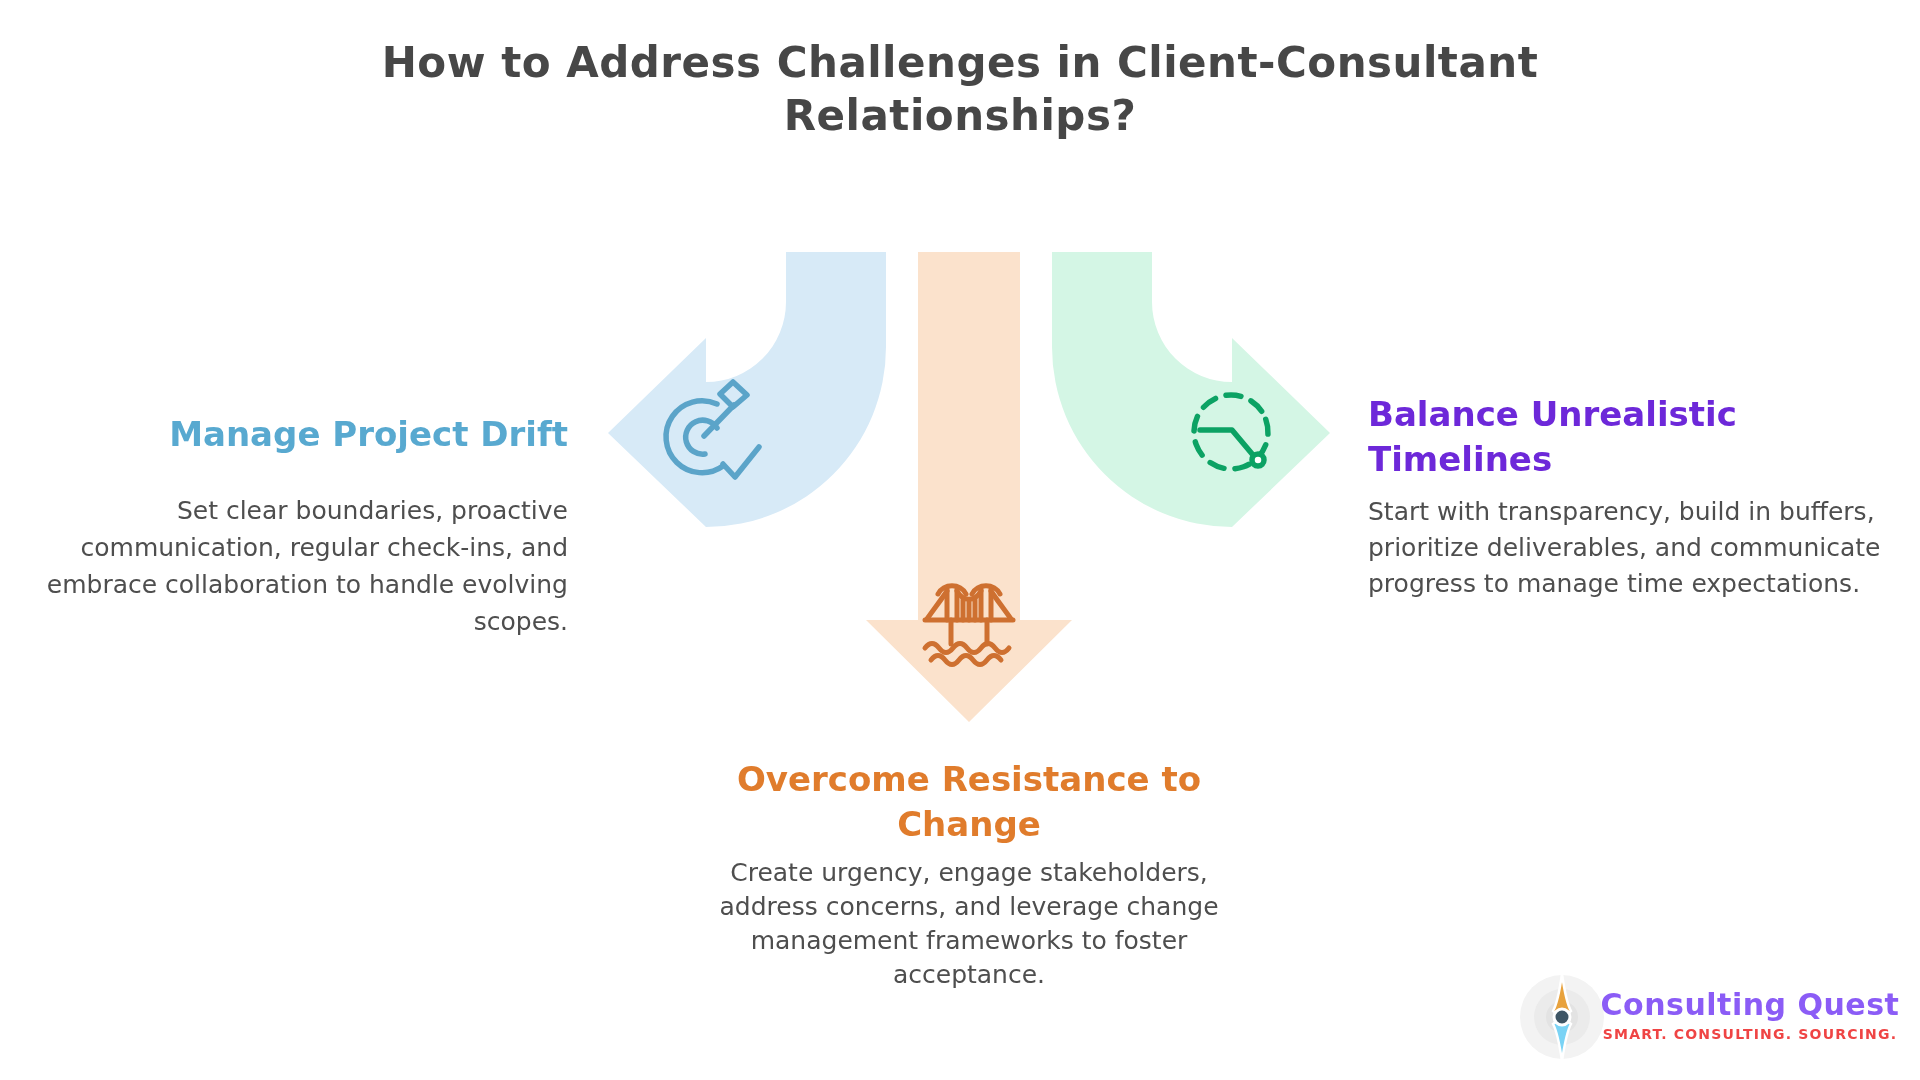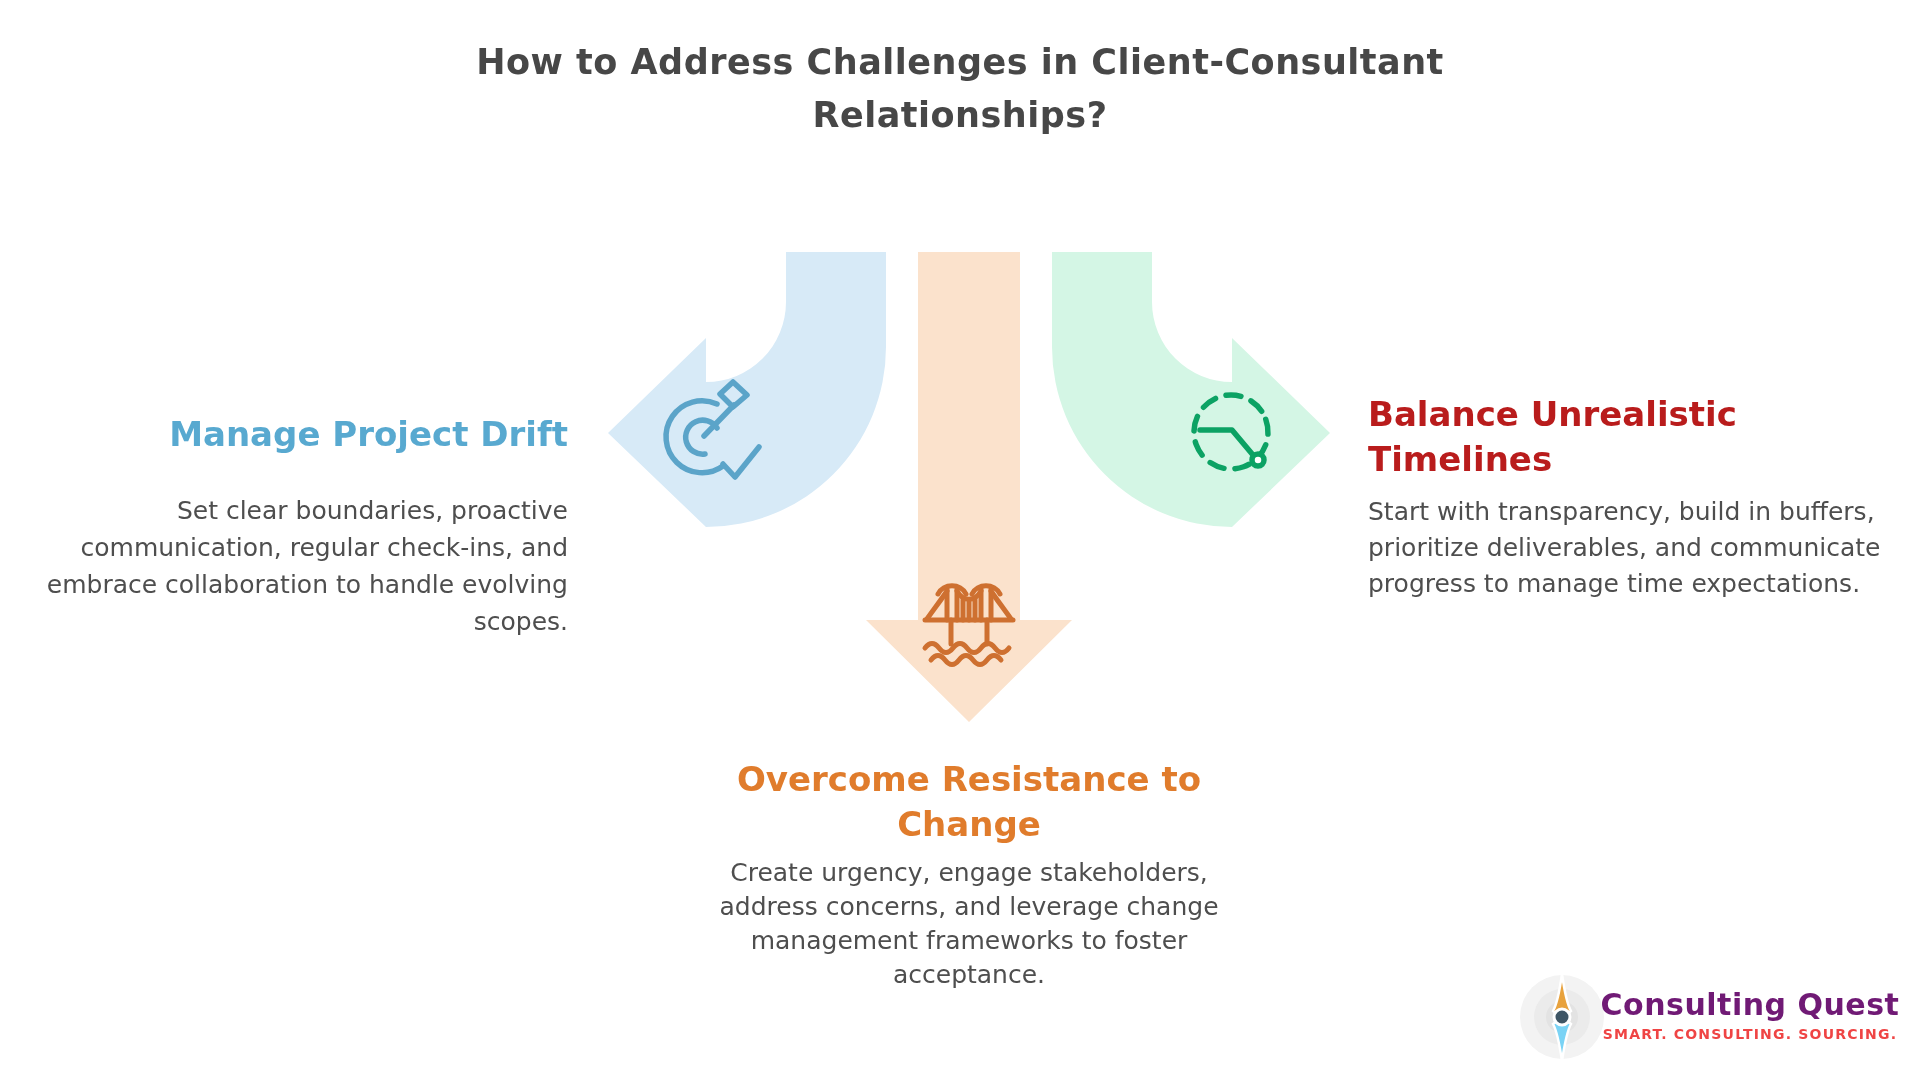--- a/index.html
+++ b/index.html
@@ -3,21 +3,21 @@
 <meta charset="utf-8">
 <style>
   html,body{margin:0;padding:0;background:#ffffff;}
   #canvas{
     position:relative;width:1920px;height:1080px;overflow:hidden;background:#ffffff;
     font-family:"DejaVu Sans","Liberation Sans",sans-serif;
   }
   .abs{position:absolute;}
   #main-title{
     top:36px;left:0;width:1920px;text-align:center;
-    font-size:35px;font-weight:bold;line-height:53px;white-space:pre-line;
+    font-size:42px;font-weight:bold;line-height:53px;white-space:pre-line;
     letter-spacing:0.5px;
   }
   .section-title{font-weight:bold;font-size:34px;line-height:45px;white-space:pre-line;}
   .section-body{font-size:25px;line-height:37px;white-space:pre-line;}
   #left-title{top:412px;right:1352px;width:620px;text-align:right;}
   #left-body{top:492px;right:1352px;width:620px;text-align:right;}
   #right-title{top:392px;left:1368px;width:480px;text-align:left;}
   #right-body{top:494px;left:1368px;width:560px;text-align:left;line-height:36px;}
   #center-title{top:757px;left:669px;width:600px;text-align:center;}
   #center-body{top:856px;left:709px;width:520px;text-align:center;line-height:34px;}
@@ -85,30 +85,30 @@
       <circle cx="1562" cy="1017" r="8" stroke="#ffffff" stroke-width="3" fill="#3f5665"></circle>
     </g>
   </svg>
 
   <div class="abs section-title" id="left-title" style="color: rgb(88, 169, 208);">Manage Project Drift</div>
   <div class="abs section-body" id="left-body" style="color: rgb(78, 78, 78);">Set clear boundaries, proactive
 communication, regular check-ins, and
 embrace collaboration to handle evolving
 scopes.</div>
 
-  <div class="abs section-title" id="right-title" style="color: #b91c1c;">Balance Unrealistic
+  <div class="abs section-title" id="right-title" style="color: #6d28d9;">Balance Unrealistic
 Timelines</div>
   <div class="abs section-body" id="right-body" style="color: rgb(78, 78, 78);">Start with transparency, build in buffers,
 prioritize deliverables, and communicate
 progress to manage time expectations.</div>
 
   <div class="abs section-body" id="center-body" style="color: rgb(78, 78, 78);">Create urgency, engage stakeholders,
 address concerns, and leverage change
 management frameworks to foster
 acceptance.</div>
   <div class="abs section-title" id="center-title" style="color: rgb(224, 124, 44);">Overcome Resistance to Change</div>
 
   <div class="abs" id="logo-text">
-    <div id="logo-name" style="color: #701a75;">Consulting Quest</div>
+    <div id="logo-name" style="color: #8b5cf6;">Consulting Quest</div>
     <div id="logo-tagline" style="color: #ef4444;">SMART. CONSULTING. SOURCING.</div>
   </div>
 
 </div>
 
 </body></html>

